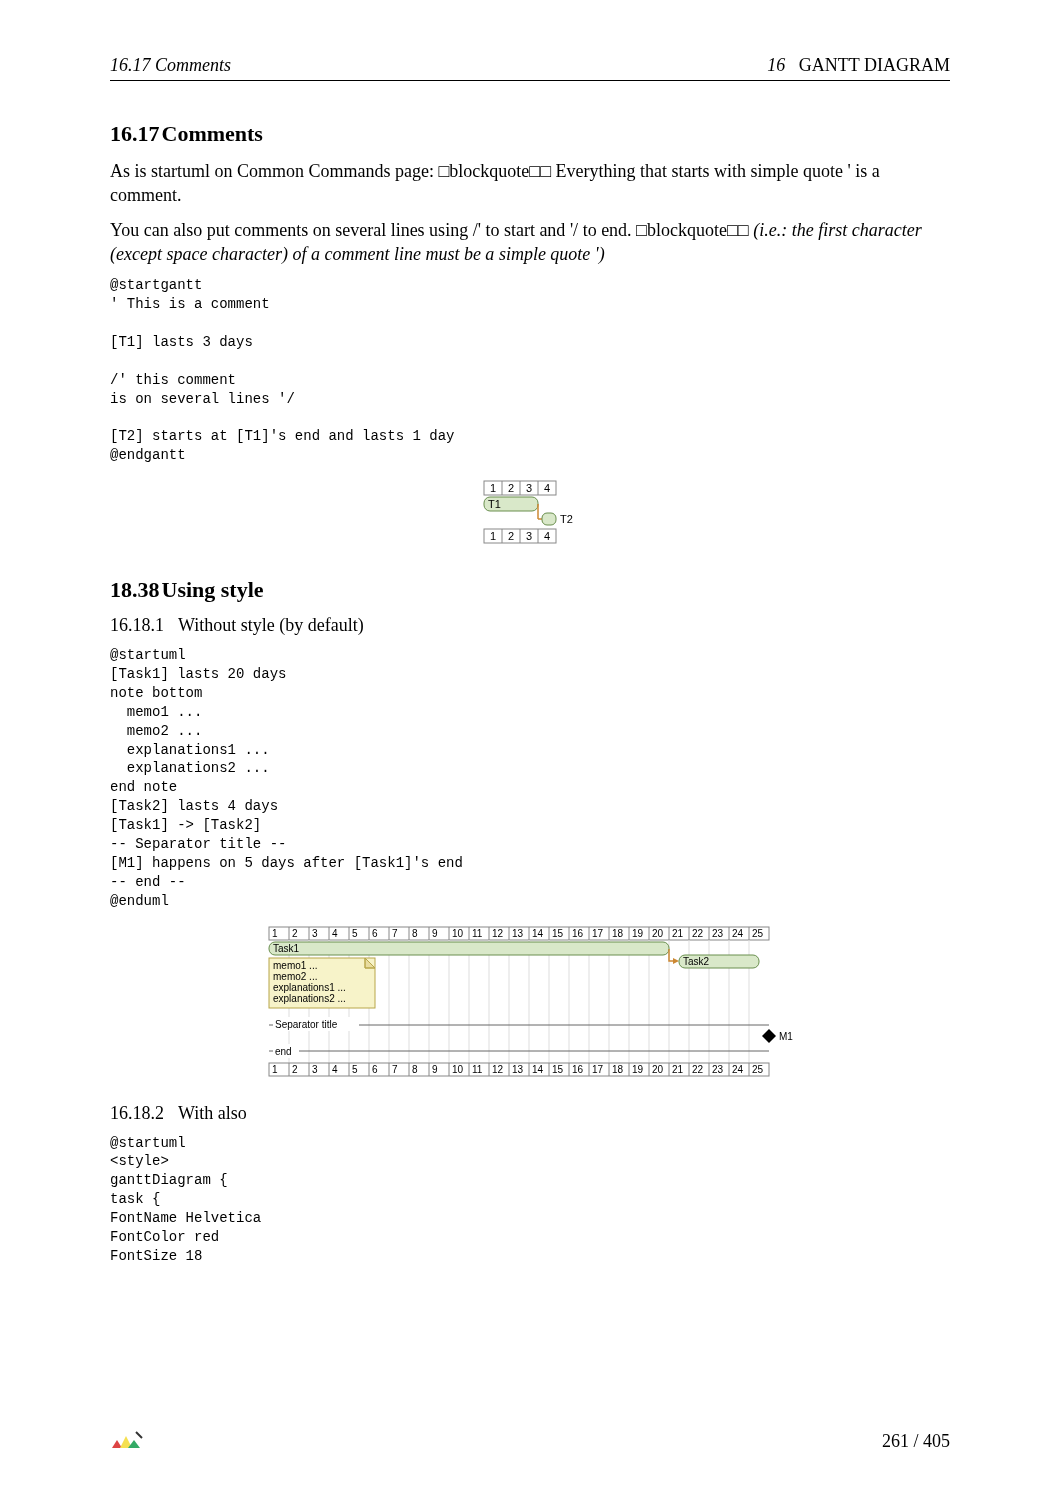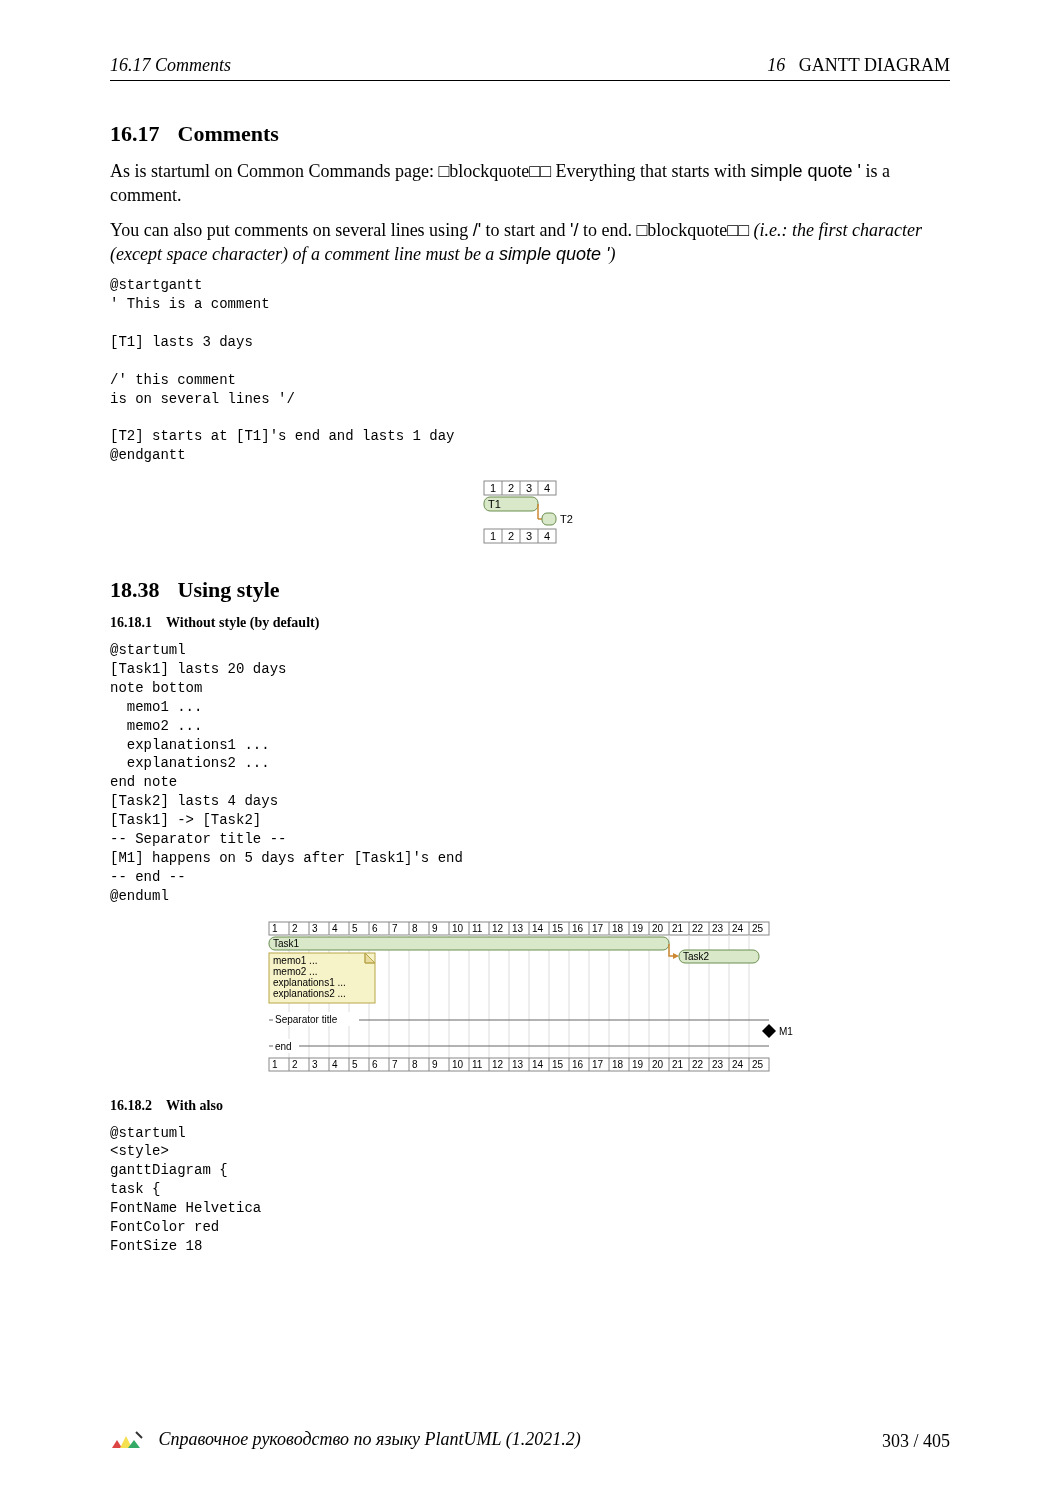--- a/index.html
+++ b/index.html
@@ -25,33 +25,33 @@
   padding-bottom: 4px;
   margin-bottom: 40px;
 }
 .header .right { font-style: normal; margin-left: 47px; }
 .header .right .num { font-style: italic; }
 h2 {
   font-size: 22px;
   font-weight: bold;
   margin: 28px 0 12px 0;
 }
-h2 .secno { margin-right: 18px; }
+h2 .secno { margin-right: 2px; }
 h3 {
-  font-size: 14px;
-  font-weight: bold;
+  font-size: 18px;
+  font-weight: normal;
   margin: 1px 0 10px 0;
 }
 h3 .secno { margin-right: 14px; }
 p {
   font-size: 18px;
   line-height: 1.35;
   margin: 6px 0 10px 0;
 }
-.tt { font-family: Liberation Sans, sans-serif; }
+.tt { font-family: Liberation Serif, serif; }
 .italic { font-style: italic; }
 pre {
   font-family: 'Courier New', monospace;
   font-size: 14px;
   line-height: 1.35;
   margin: 8px 0 14px 0;
   white-space: pre;
 }
 .gantt-wrap { display: flex; justify-content: center; margin: 8px 0 18px 0; }
 .gantt1 svg, .gantt2 svg { font-family: Arial, sans-serif; }
@@ -348,18 +348,17 @@
   <div class="footer">
     <span>
       <span class="logo">
         <svg width="34" height="26">
           <polygon points="2,20 12,20 7,12" fill="#d44"></polygon>
           <polygon points="10,20 22,20 16,8" fill="#f5e050"></polygon>
           <polygon points="18,20 30,20 24,12" fill="#3a6"></polygon>
           <line x1="26" y1="4" x2="32" y2="10" stroke="#333" stroke-width="2"></line>
         </svg>
       </span>
-      <span class="title">Справочное руководство по языку PlantUML (1.2021.2)</span>
     </span>
-    <span>303 / 405</span>
+    <span>261 / 405</span>
   </div>
 
 </div>
 
 </body></html>

